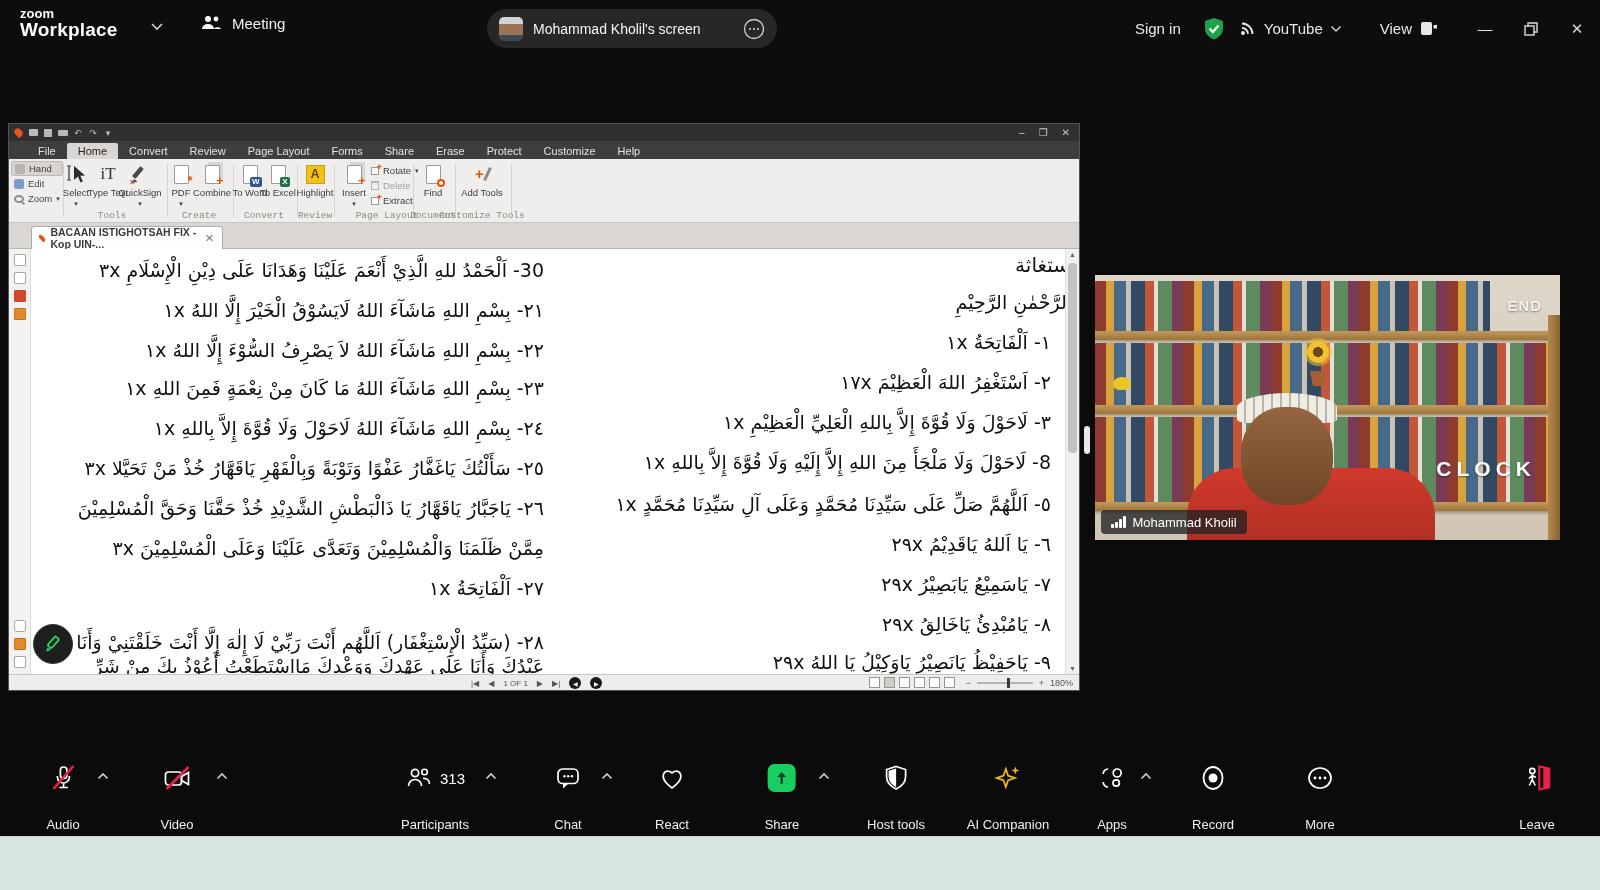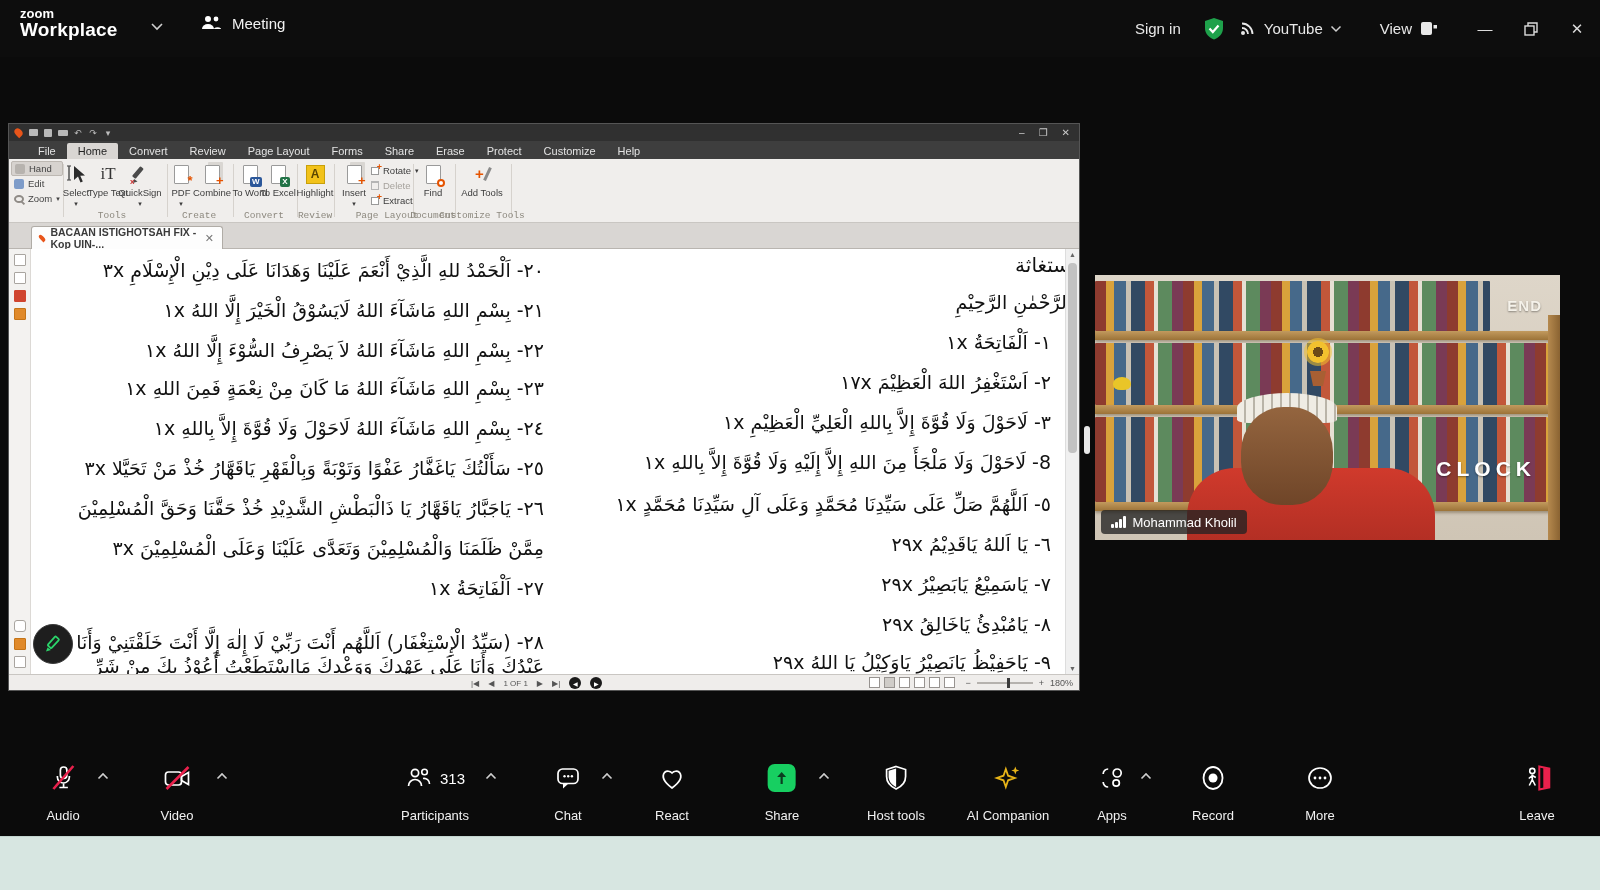--- a/index.html
+++ b/index.html
@@ -102,21 +102,21 @@
   .bird{position:absolute;width:18px;height:13px;background:#e9c528;border-radius:60% 60% 50% 50%;}
   .head{position:absolute;width:92px;height:98px;background:linear-gradient(180deg,#94653f,#6f4528);border-radius:46% 46% 44% 44%;}
   .cap{position:absolute;width:100px;height:30px;background:repeating-linear-gradient(90deg,#efece4 0 7px,#b9b4a8 7px 9px);border-radius:50% 50% 12% 12%;}
   .body{position:absolute;bottom:0;height:72px;background:linear-gradient(180deg,#d03a2c,#b32f24);border-radius:48px 48px 0 0;}
   .nametag{position:absolute;left:6px;bottom:6px;height:24px;background:rgba(35,35,35,.78);border-radius:4px;display:flex;align-items:center;gap:7px;padding:0 10px;color:#fff;font-size:13px;}
   .bars{display:flex;align-items:flex-end;gap:1.5px;}
   .bars i{display:block;width:2.5px;background:#fff;border-radius:1px;}
   .handle{position:absolute;left:1084px;top:426px;width:6px;height:28px;background:#e9e9e9;border-radius:3px;}
 
   
-  .cbtn{position:absolute;top:762px;transform:translateX(-50%);display:flex;flex-direction:column;align-items:center;gap:14px;color:#fff;}
+  .cbtn{position:absolute;top:762px;transform:translateX(-50%);display:flex;flex-direction:column;align-items:center;gap:23px;color:#fff;}
   .cbtn .lab{font-size:13px;color:#f1f1f1;white-space:nowrap;}
   .cbtn .ic{height:32px;display:flex;align-items:center;justify-content:center;gap:7px;}
   .chev{position:absolute;top:772px;transform:translateX(-50%);color:#cfcfcf;}
   .cnt{font-size:15px;color:#fff;}
 
   
   .taskbar{position:absolute;left:0;top:836px;width:1600px;height:54px;background:#d7e6e1;border-top:1px solid #c3d5cf;}
 </style>
 </head>
 <body>
@@ -132,20 +132,30 @@
         <polyline points="2,2 7,7 12,2" fill="none" stroke="currentColor" stroke-width="1.6"></polyline>
       </svg>
     <div class="meeting-tab">
       <svg width="22" height="18" viewBox="0 0 22 18">
           <circle cx="8" cy="5" r="3" fill="#fff"></circle>
           <path d="M2,15 a6,5 0 0 1 12,0 z" fill="#fff"></path>
           <circle cx="16" cy="5" r="2.4" fill="#fff"></circle>
           <path d="M14,14.5 a5,4.5 0 0 1 7,0 v.5 h-7 z" fill="#fff"></path>
         </svg>
       <span>Meeting</span>
+    </div>
+    <div class="share-pill">
+      <span class="avatar"></span>
+      <span>Mohammad Kholil's screen</span>
+      <svg class="dots" width="22" height="22" viewBox="0 0 22 22">
+          <circle cx="11" cy="11" r="9.5" fill="none" stroke="#cfcfcf" stroke-width="1.3"></circle>
+          <circle cx="7" cy="11" r="1.1" fill="#cfcfcf"></circle>
+          <circle cx="11" cy="11" r="1.1" fill="#cfcfcf"></circle>
+          <circle cx="15" cy="11" r="1.1" fill="#cfcfcf"></circle>
+        </svg>
     </div>
     <div class="top-right">
       <span class="signin">Sign in</span>
       <svg width="22" height="24" viewBox="0 0 22 24">
           <path d="M11,1 L20,4 v7 c0,6 -4,9.5 -9,11.5 C6,20.5 2,17 2,11 V4 z" fill="#1ea14b"></path>
           <polyline points="6.5,11.5 9.8,15 15.5,8.5" fill="none" stroke="#fff" stroke-width="2.2"></polyline>
         </svg>
       <span class="ytwrap">
         <svg width="18" height="16" viewBox="0 0 18 16">
             <circle cx="4" cy="12" r="2" fill="#e8e8e8"></circle>
@@ -397,21 +407,21 @@
         <div class="line" style="top:160px;">٣- لَاحَوْلَ وَلَا قُوَّةَ إِلاَّ بِاللهِ الْعَلِيِّ الْعَظِيْمِ  ١x</div>
         <div class="line" style="top:200px;">8- لَاحَوْلَ وَلَا مَلْجَأَ مِنَ اللهِ إِلاَّ إِلَيْهِ وَلَا قُوَّةَ إِلاَّ بِاللهِ  ١x</div>
         <div class="line" style="top:242px;">٥- اَللَّهُمَّ صَلِّ عَلَى سَيِّدِنَا مُحَمَّدٍ وَعَلَى آلِ سَيِّدِنَا مُحَمَّدٍ  ١x</div>
         <div class="line" style="top:282px;">٦- يَا اَللهُ يَاقَدِيْمُ  ٢٩x</div>
         <div class="line" style="top:322px;">٧- يَاسَمِيْعُ يَابَصِيْرُ  ٢٩x</div>
         <div class="line" style="top:362px;">٨- يَامُبْدِئُ يَاخَالِقُ  ٢٩x</div>
         <div class="line" style="top:400px;text-align:center;">٩- يَاحَفِيْظُ يَانَصِيْرُ يَاوَكِيْلُ يَا اللهُ  ٢٩x</div>
       </div>
 
       <div class="colL">
-        <div class="line" style="top:8px;">٢٠- اَلْحَمْدُ للهِ الَّذِيْ أَنْعَمَ عَلَيْنَا وَهَدَانَا عَلَى دِيْنِ الْإِسْلَامِ ٣x</div>
+        <div class="line" style="top:8px;">30- اَلْحَمْدُ للهِ الَّذِيْ أَنْعَمَ عَلَيْنَا وَهَدَانَا عَلَى دِيْنِ الْإِسْلَامِ ٣x</div>
         <div class="line" style="top:48px;">٢١- بِسْمِ اللهِ مَاشَآءَ اللهُ لَايَسُوْقُ الْخَيْرَ إِلَّا اللهُ  ١x</div>
         <div class="line" style="top:88px;">٢٢- بِسْمِ اللهِ مَاشَآءَ اللهُ لاَ يَصْرِفُ السُّوْءَ إِلَّا اللهُ  ١x</div>
         <div class="line" style="top:126px;">٢٣- بِسْمِ اللهِ مَاشَآءَ اللهُ مَا كَانَ مِنْ نِعْمَةٍ فَمِنَ اللهِ  ١x</div>
         <div class="line" style="top:166px;">٢٤- بِسْمِ اللهِ مَاشَآءَ اللهُ لَاحَوْلَ وَلَا قُوَّةَ إِلاَّ بِاللهِ  ١x</div>
         <div class="line" style="top:206px;">٢٥- سَأَلْتُكَ يَاغَفَّارُ عَفْوًا وَتَوْبَةً وَبِالْقَهْرِ يَاقَهَّارُ خُذْ مَنْ تَحَيَّلا ٣x</div>
         <div class="line" style="top:246px;">٢٦- يَاجَبَّارُ يَاقَهَّارُ يَا ذَالْبَطْشِ الشَّدِيْدِ خُذْ حَقَّنَا وَحَقَّ الْمُسْلِمِيْنَ</div>
         <div class="line" style="top:286px;">مِمَّنْ ظَلَمَنَا وَالْمُسْلِمِيْنَ وَتَعَدَّى عَلَيْنَا وَعَلَى الْمُسْلِمِيْنَ  ٣x</div>
         <div class="line" style="top:326px;">٢٧- اَلْفَاتِحَةُ  ١x</div>
         <div class="line" style="top:380px;">٢٨- (سَيِّدُ الْإِسْتِغْفَار) اَللَّهُم أَنْتَ رَبِّيْ لَا إِلٰهَ إِلَّا أَنْتَ خَلَقْتَنِيْ وَأَنَا</div>
         <div class="line" style="top:404px;">عَبْدُكَ وَأَنَا عَلَى عَهْدِكَ وَوَعْدِكَ مَااسْتَطَعْتُ أَعُوْذُ بِكَ مِنْ شَرِّ</div>

